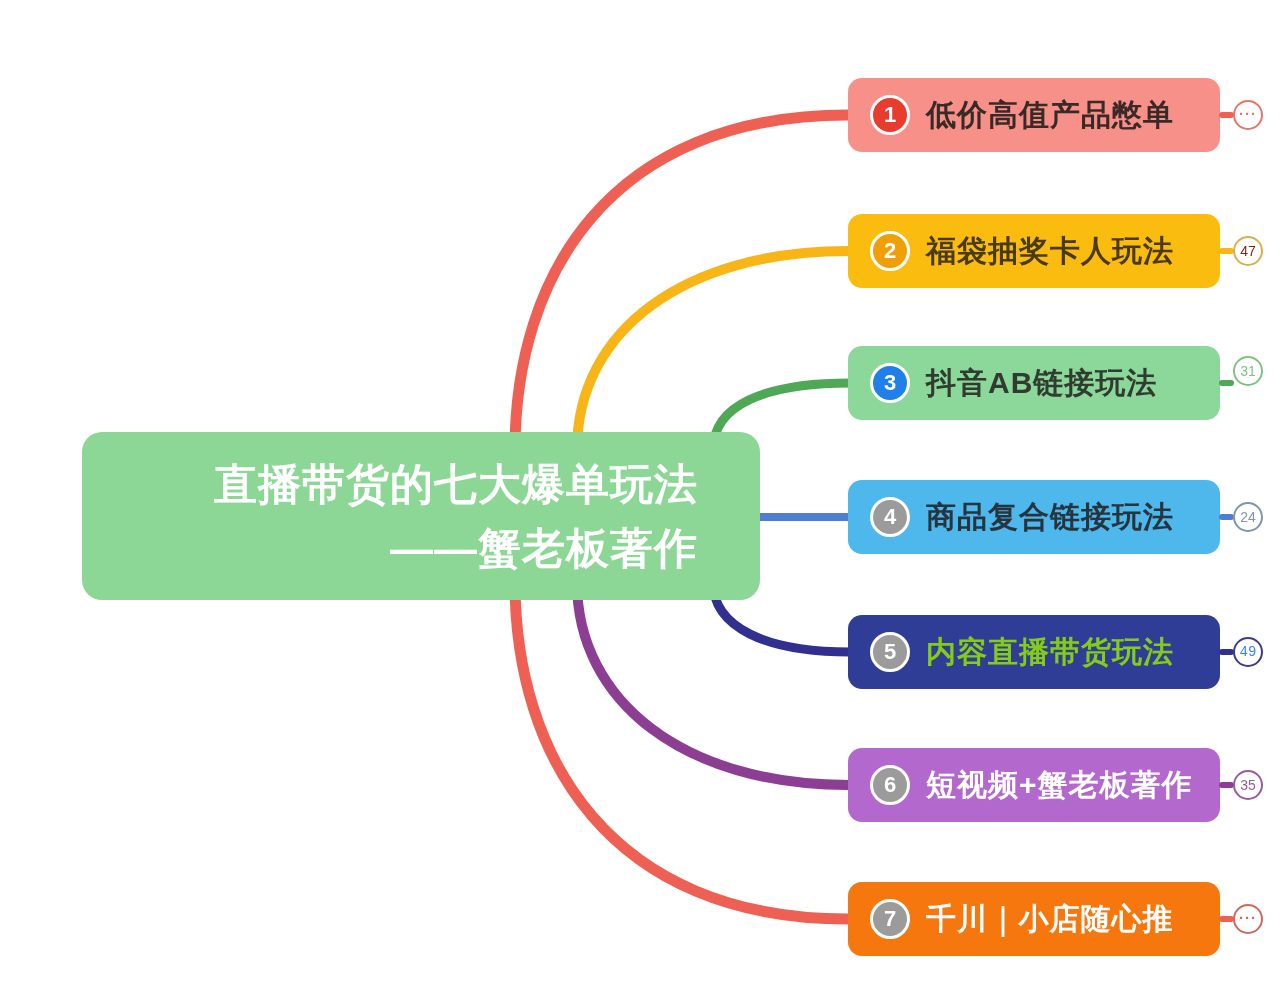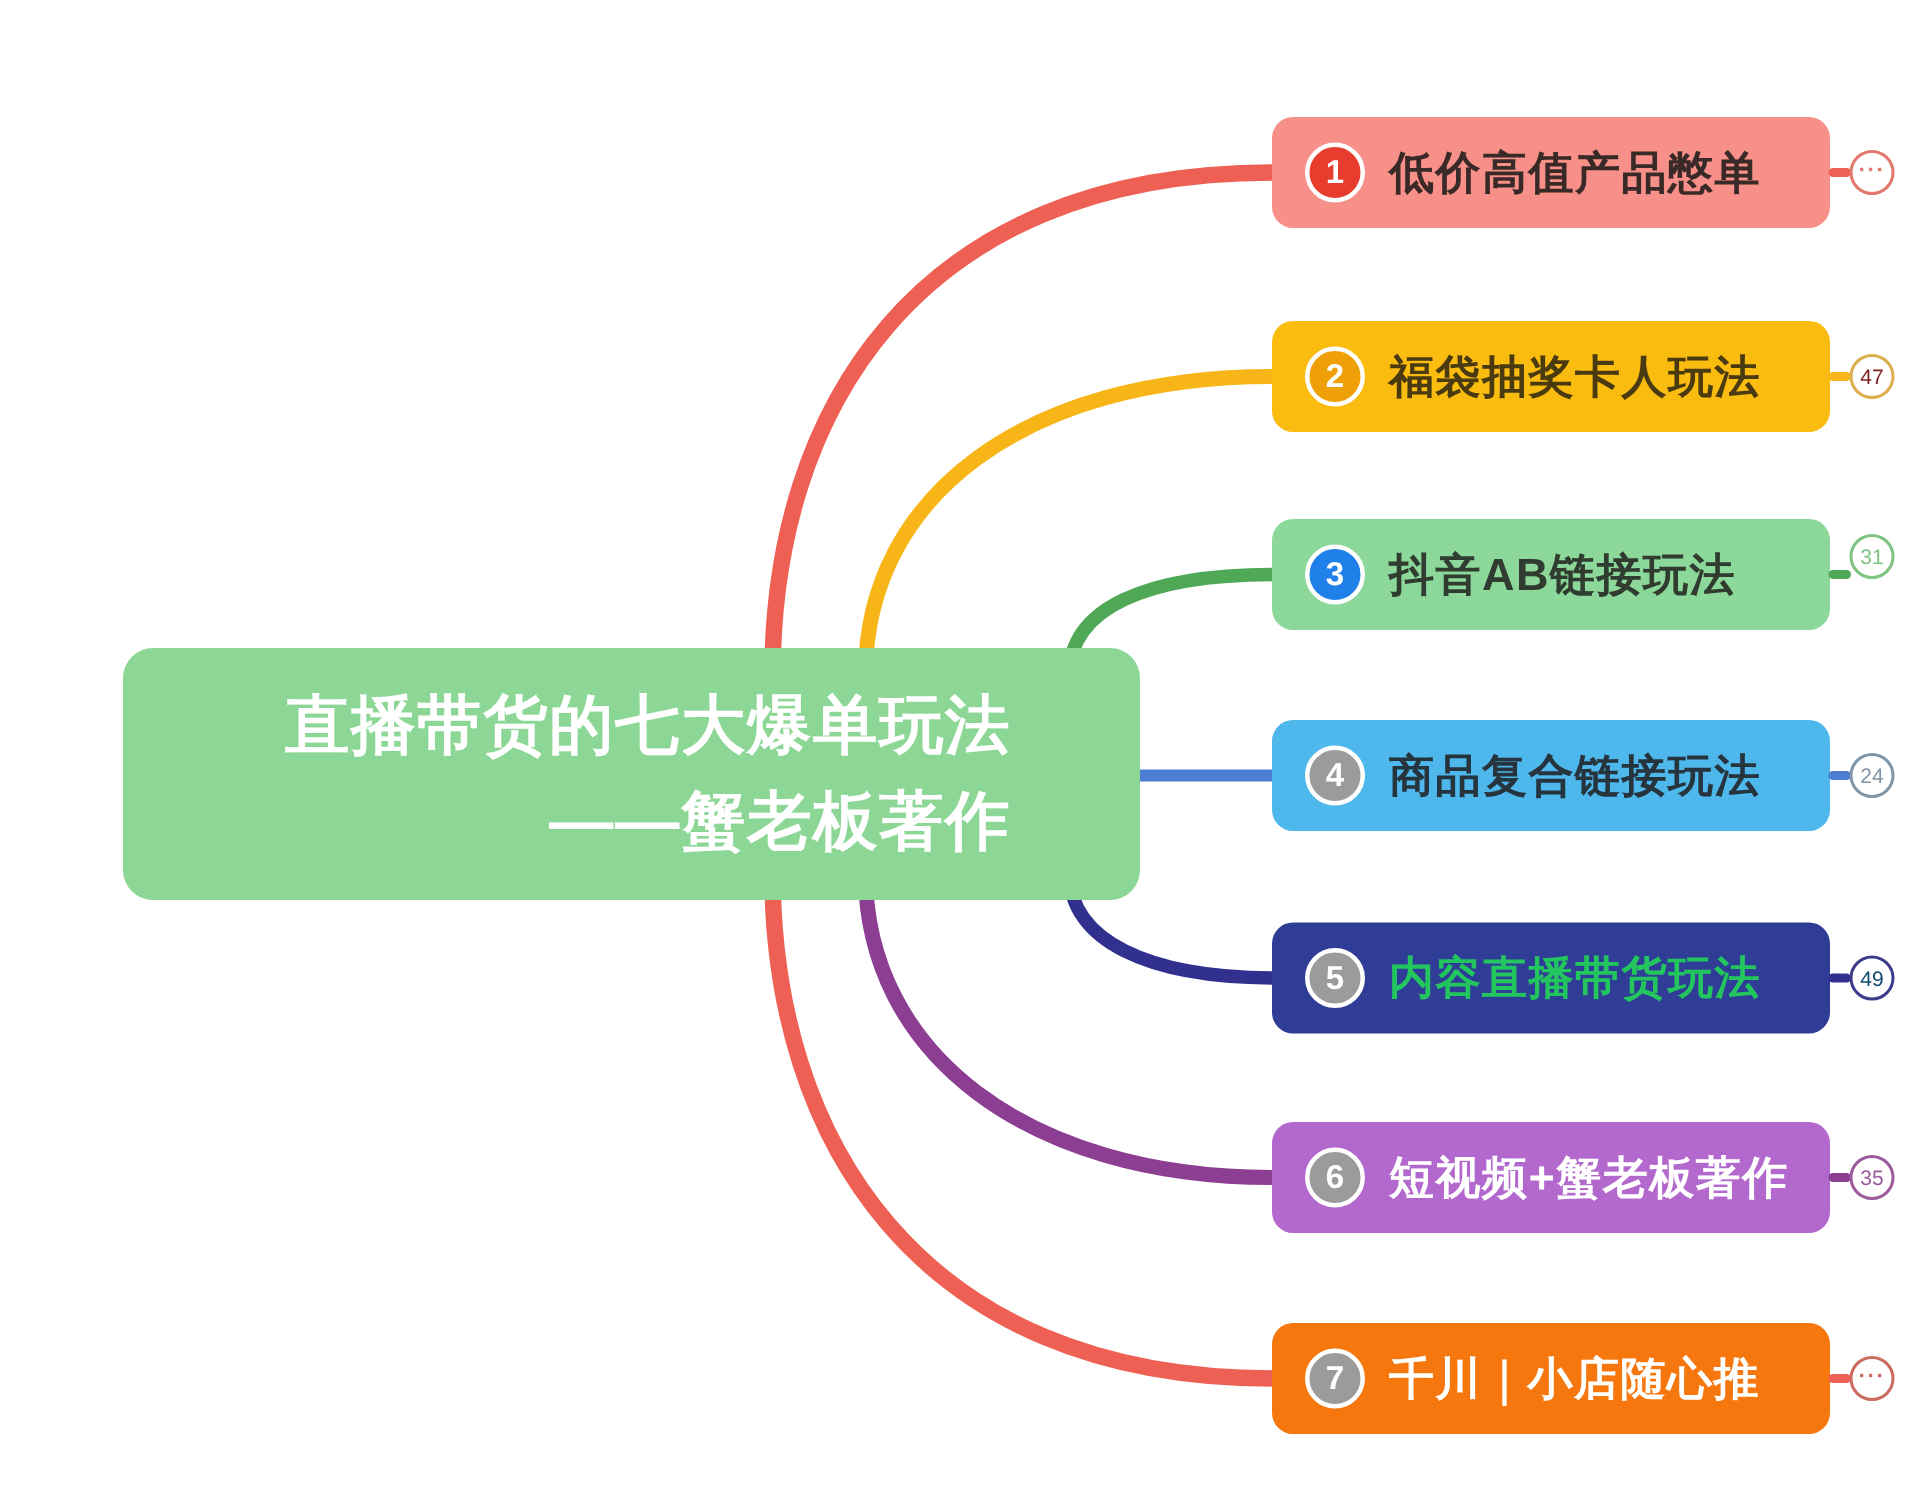--- a/index.html
+++ b/index.html
@@ -7,21 +7,21 @@
     width:1280px;height:1002px;position:relative;overflow:hidden;
     background:#ffffff;
     font-family:"Liberation Sans","DejaVu Sans",sans-serif;
   }
   #canvas{position:absolute;inset:0;width:1280px;height:1002px;}
   svg.curves{position:absolute;left:0;top:0;z-index:1;}
   .central{
     position:absolute;left:82px;top:432px;width:678px;height:168px;
     border-radius:20px;z-index:2;
     display:flex;flex-direction:column;justify-content:center;align-items:flex-end;
-    padding-right:86px;box-sizing:border-box;
+    padding-right:62px;box-sizing:border-box;
   }
   .central .line{
     color:#fff;font-weight:bold;font-size:43px;line-height:64px;
     letter-spacing:1px;white-space:nowrap;
   }
   .branch{
     position:absolute;left:848px;width:372px;height:74px;
     border-radius:14px;z-index:2;
     display:flex;align-items:center;box-sizing:border-box;
     padding-left:22px;gap:16px;
@@ -77,21 +77,21 @@
   <div class="branch" style="top: 346px; background: rgb(140, 215, 154);">
     <span class="num-icon" style="background: rgb(30, 128, 232); color: rgb(255, 255, 255);">3</span>
     <span class="branch-label" style="color: rgb(47, 60, 47);">抖音AB链接玩法</span>
   </div>
   <div class="branch" style="top: 480px; background: rgb(78, 183, 235);">
     <span class="num-icon" style="background: rgb(155, 155, 155); color: rgb(255, 255, 255);">4</span>
     <span class="branch-label" style="color: rgb(38, 52, 62);">商品复合链接玩法</span>
   </div>
   <div class="branch" style="top: 615px; background: rgb(47, 61, 150);">
     <span class="num-icon" style="background: rgb(155, 155, 155); color: rgb(255, 255, 255);">5</span>
-    <span class="branch-label" style="color: #22c55e;">内容直播带货玩法</span>
+    <span class="branch-label" style="color: #84cc16;">内容直播带货玩法</span>
   </div>
   <div class="branch" style="top: 748px; background: rgb(179, 104, 205);">
     <span class="num-icon" style="background: rgb(155, 155, 155); color: rgb(255, 255, 255);">6</span>
     <span class="branch-label" style="color: rgb(255, 255, 255);">短视频+蟹老板著作</span>
   </div>
   <div class="branch" style="top: 882px; background: rgb(245, 119, 14);">
     <span class="num-icon" style="background: rgb(155, 155, 155); color: rgb(255, 255, 255);">7</span>
     <span class="branch-label" style="color: rgb(255, 255, 255);">千川｜小店随心推</span>
   </div>
 
@@ -108,21 +108,21 @@
     </div>
   <div class="badge" style="top: 236px; border-color: rgb(221, 174, 78); color: #7f1d1d;">
       <span>47</span>
     </div>
   <div class="badge" style="top: 356px; border-color: rgb(127, 195, 128); color: rgb(127, 195, 128);">
       <span>31</span>
     </div>
   <div class="badge" style="top: 502px; border-color: rgb(128, 150, 168); color: rgb(128, 150, 168);">
       <span>24</span>
     </div>
-  <div class="badge" style="top: 637px; border-color: rgb(60, 59, 140); color: #0c4a6e;">
+  <div class="badge" style="top: 637px; border-color: rgb(60, 59, 140); color: #3b82f6; font-family: Liberation Mono, monospace;">
       <span>49</span>
     </div>
   <div class="badge" style="top: 770px; border-color: rgb(154, 90, 156); color: rgb(154, 90, 156);">
       <span>35</span>
     </div>
   <div class="badge dots" style="top: 904px; border-color: rgb(205, 106, 94); color: rgb(205, 106, 94);">
       <span>···</span>
     </div>
 
 </div>

